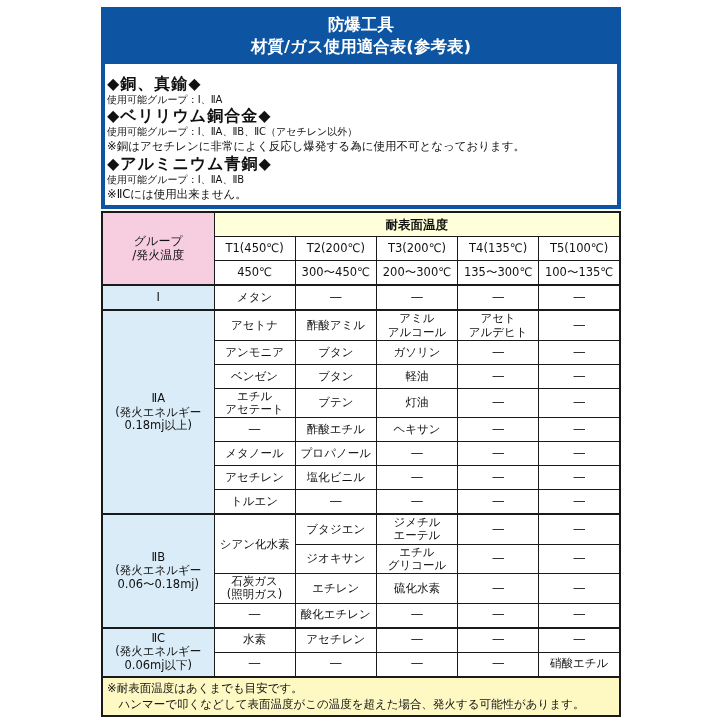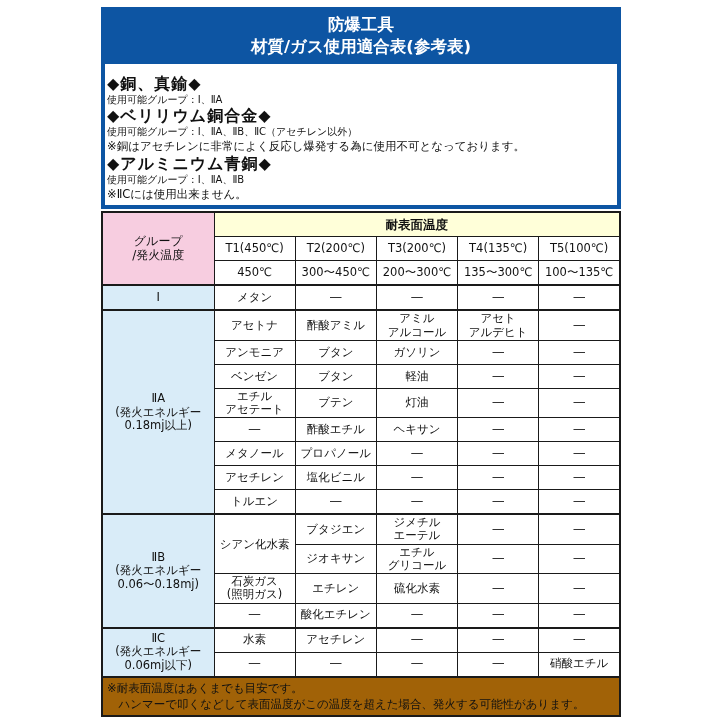--- a/index.html
+++ b/index.html
@@ -41,21 +41,21 @@
   }
   td.corner{background:var(--pink);font-size:12px;}
   td.topheader{background:var(--yellow);font-size:12.5px;font-weight:bold;}
   td.glabel{background:var(--groupblue);font-size:11.5px;}
   td.corner, td.glabel{border-right-width:2px;}
   tr.gstart td{border-top-width:2px;}
 
   
   .footnote{
     width:520px;box-sizing:border-box;border:2px solid var(--line);
-    margin-top:-2px;background:#a16207;
+    margin-top:-2px;background:#fef9c3;
     font-size:11.5px;line-height:1.4;padding:2px 4px 3px;
     text-align:left;
   }
 </style>
 </head>
 <body>
 
 <div class="page">
 
   <div class="upper">

